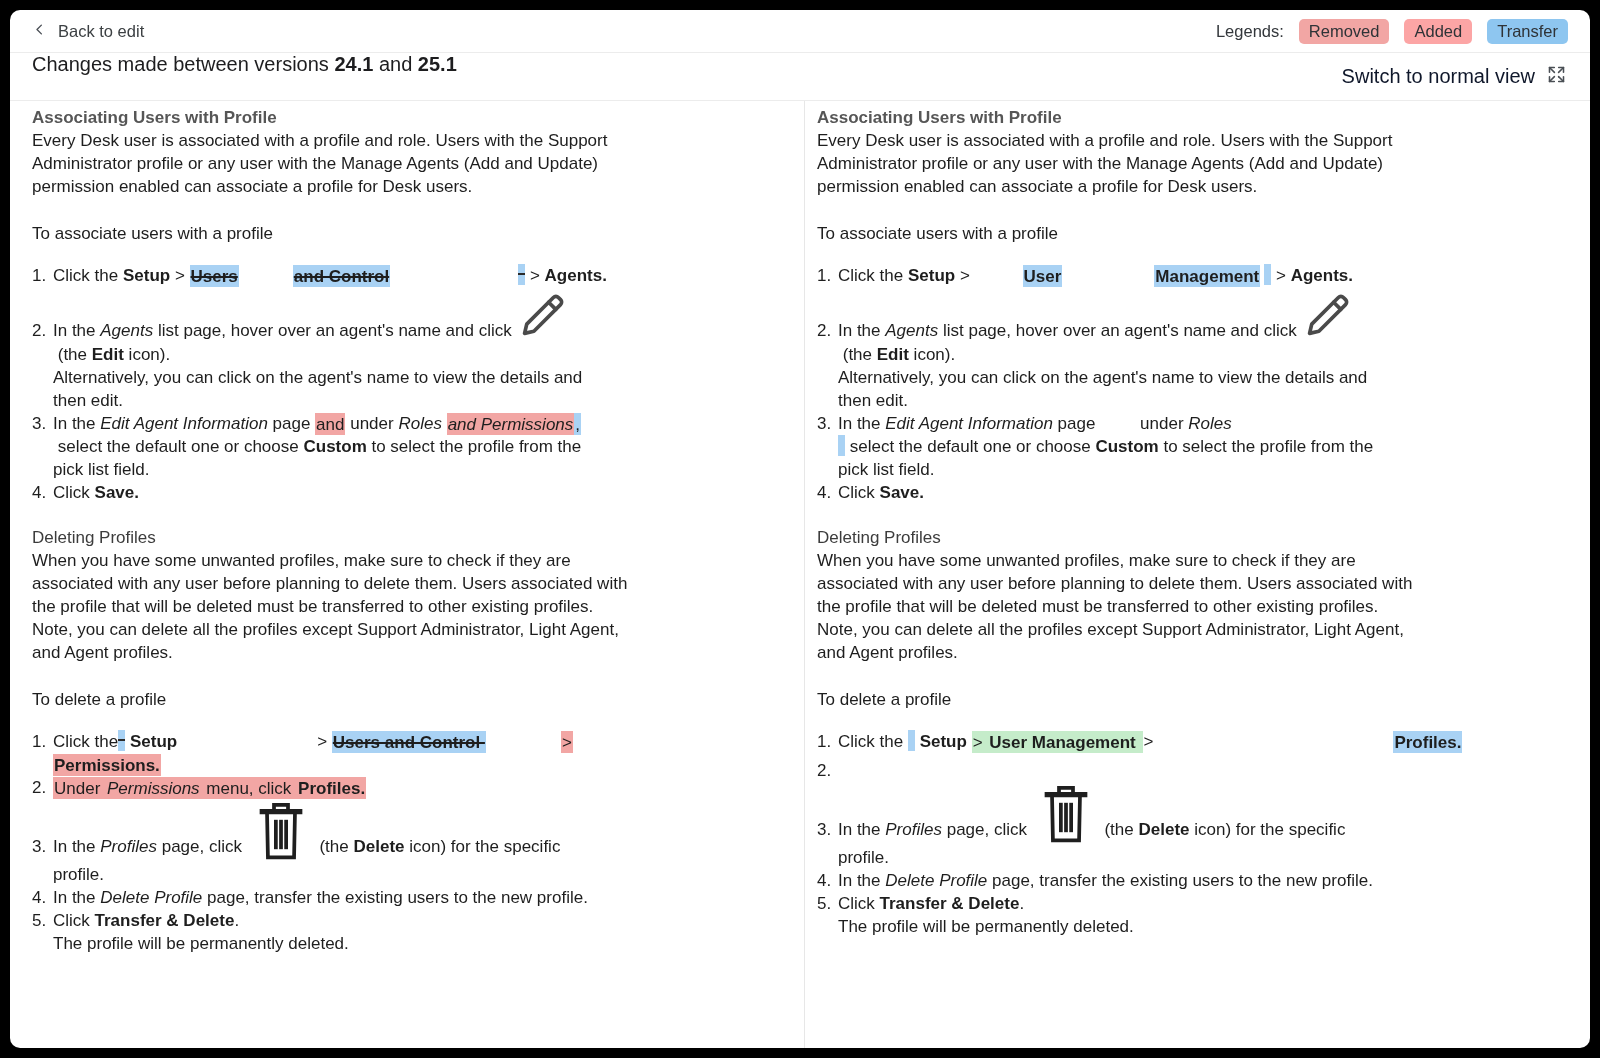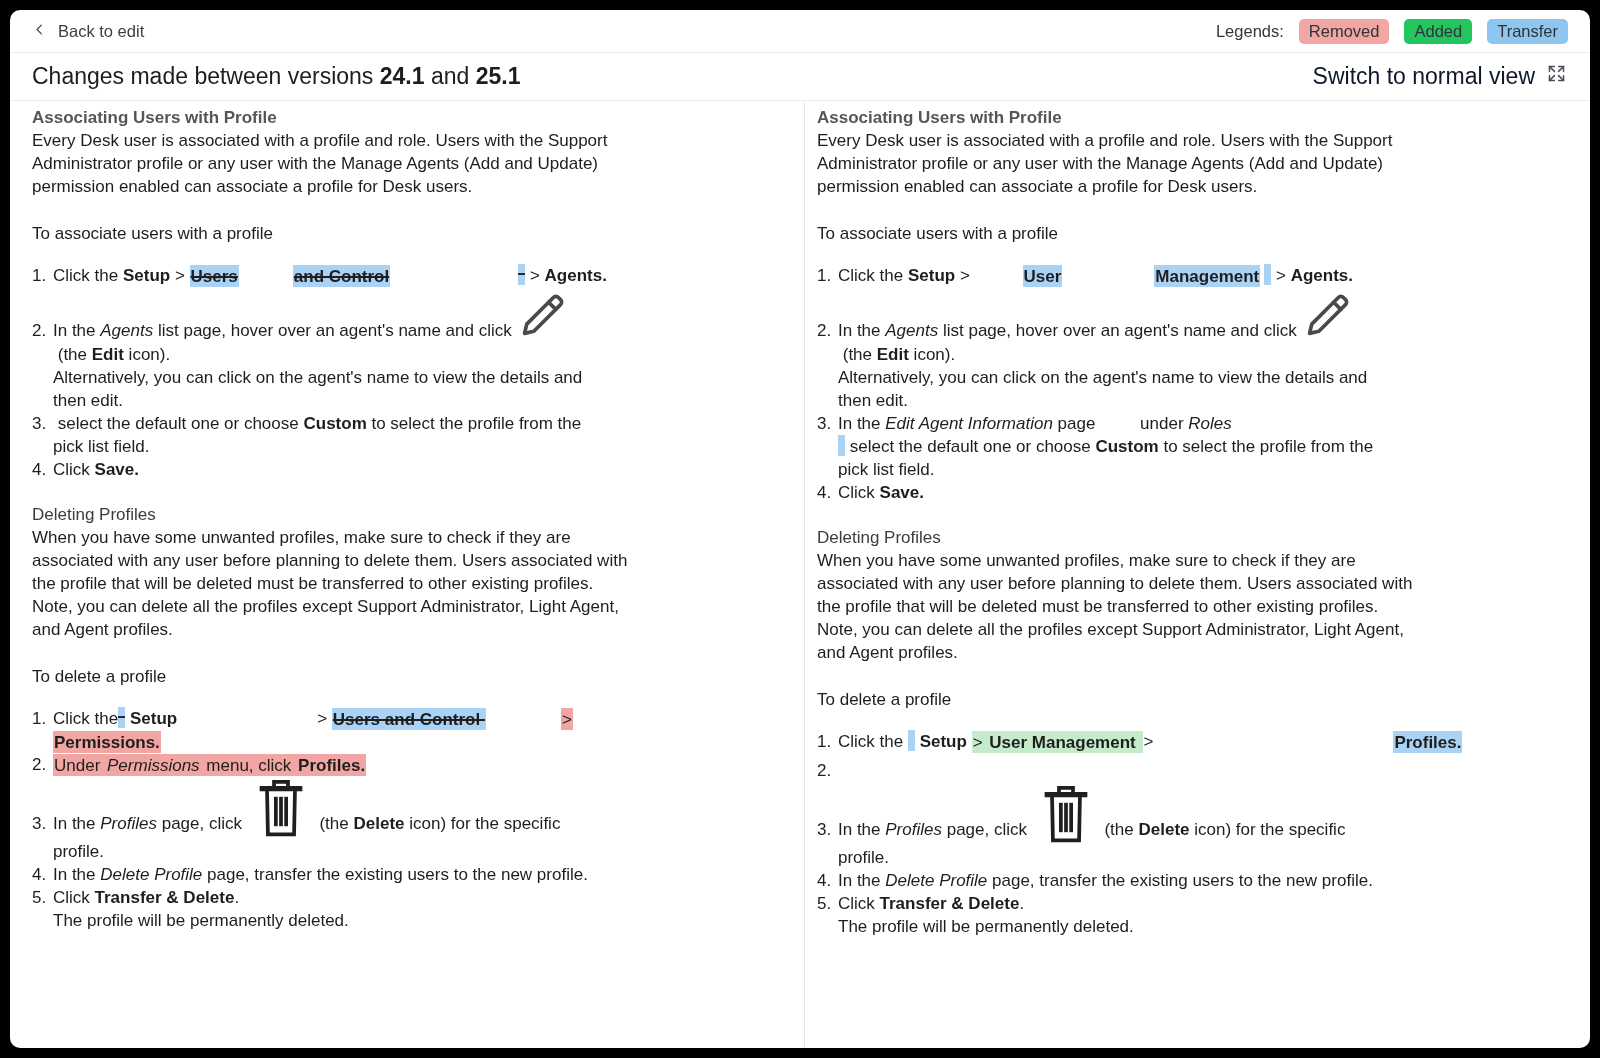--- a/index.html
+++ b/index.html
@@ -5,22 +5,22 @@
   html,body{margin:0;padding:0;width:1600px;height:1058px;background:#000;
     font-family:"Liberation Sans","DejaVu Sans",sans-serif;}
   .panel{position:absolute;inset:10px;background:#fff;border-radius:10px;overflow:hidden;}
 
   
   .topbar{height:42px;display:flex;align-items:center;justify-content:space-between;
     padding:0 22px;border-bottom:1px solid #ececec;}
   .back{display:flex;align-items:center;gap:11px;font-size:16.5px;color:#3c4043;cursor:pointer;}
   .legends{display:flex;align-items:center;gap:15px;font-size:16.5px;color:#33373b;}
   .badge{padding:3px 10px;border-radius:5px;color:#2f3337;}
-  .subbar{height:47px;display:flex;align-items:center;justify-content:space-between;
-    padding:0 22px;border-bottom:1px solid #ececec;font-size:23px;color:#1d1d1f;}
+  .subbar{height:47px;display:flex;justify-content:space-between;
+    padding:0 22px;border-bottom:1px solid #ececec;font-size:20px;color:#1d1d1f;}
   .subbar b{font-weight:700;}
   .switch{display:flex;align-items:center;gap:10px;cursor:pointer;color:#0f172a;}
 
   
   .content{display:flex;align-items:stretch;height:calc(100% - 91px);}
   .col{font-size:17px;line-height:23px;color:#1e1e1e;padding-top:5px;box-sizing:border-box;}
   .col-left{width:795px;flex:none;border-right:1px solid #e7e7e7;
     padding-left:22px;padding-right:22px;}
   .col-right{flex:1;padding-left:12px;padding-right:18px;}
 
@@ -59,21 +59,21 @@
         <svg width="15" height="15" viewBox="0 0 24 24" fill="none">
           <path d="M15 5l-7 7 7 7" stroke="#4a4f55" stroke-width="2.2" stroke-linecap="round" stroke-linejoin="round"></path>
         </svg>
       </span>
       <span>Back to edit</span>
     </div>
     <div class="legends">
       <span>Legends:</span>
       <span id="legend-badges" style="display: inline-flex; gap: 15px;">
           <span class="badge" style="background: rgb(242, 166, 164);">Removed</span>
-          <span class="badge" style="background: #22c55e;">Added</span>
+          <span class="badge" style="background: #fca5a5;">Added</span>
           <span class="badge" style="background: rgb(142, 198, 240);">Transfer</span>
         </span>
     </div>
   </div>
 
   <div class="subbar">
     <div class="changes">
       <span>Changes made between versions </span><b>24.1</b><span> and </span><b>25.1</b>
     </div>
     <div class="switch">
@@ -117,20 +117,21 @@
                     <path d="M14.6 6.1l3.3 3.3"></path>
                   </svg></span></div>
               <div class="line"><span> (the </span><span class="b">Edit</span><span> icon).</span></div>
               <div class="line"><span>Alternatively, you can click on the agent's name to view the details and</span></div>
               <div class="line"><span>then edit.</span></div>
             </div>
           </div>
           <div class="li">
             <span class="num">3.</span>
             <div class="lines">
+              <div class="line"><span>In the </span><span class="it">Edit Agent Information</span><span> page </span><span class="hl-r">and</span><span> under </span><span class="it">Roles</span><span> </span><span class="it hl-r">and Permissions</span><span class="hl-b">,</span></div>
               <div class="line"><span> select the default one or choose </span><span class="b">Custom</span><span> to select the profile from the</span></div>
               <div class="line"><span>pick list field.</span></div>
             </div>
           </div>
           <div class="li">
             <span class="num">4.</span>
             <div class="lines">
               <div class="line"><span>Click </span><span class="b">Save.</span></div>
             </div>
           </div>

